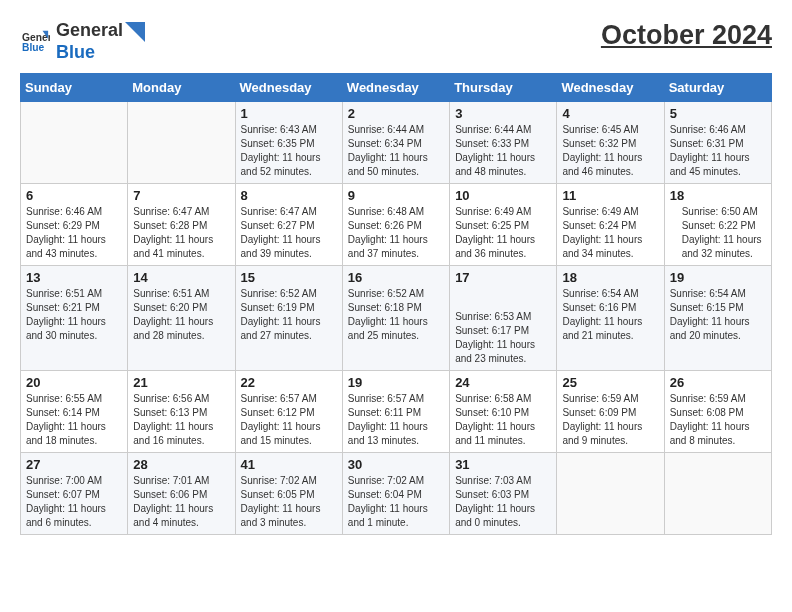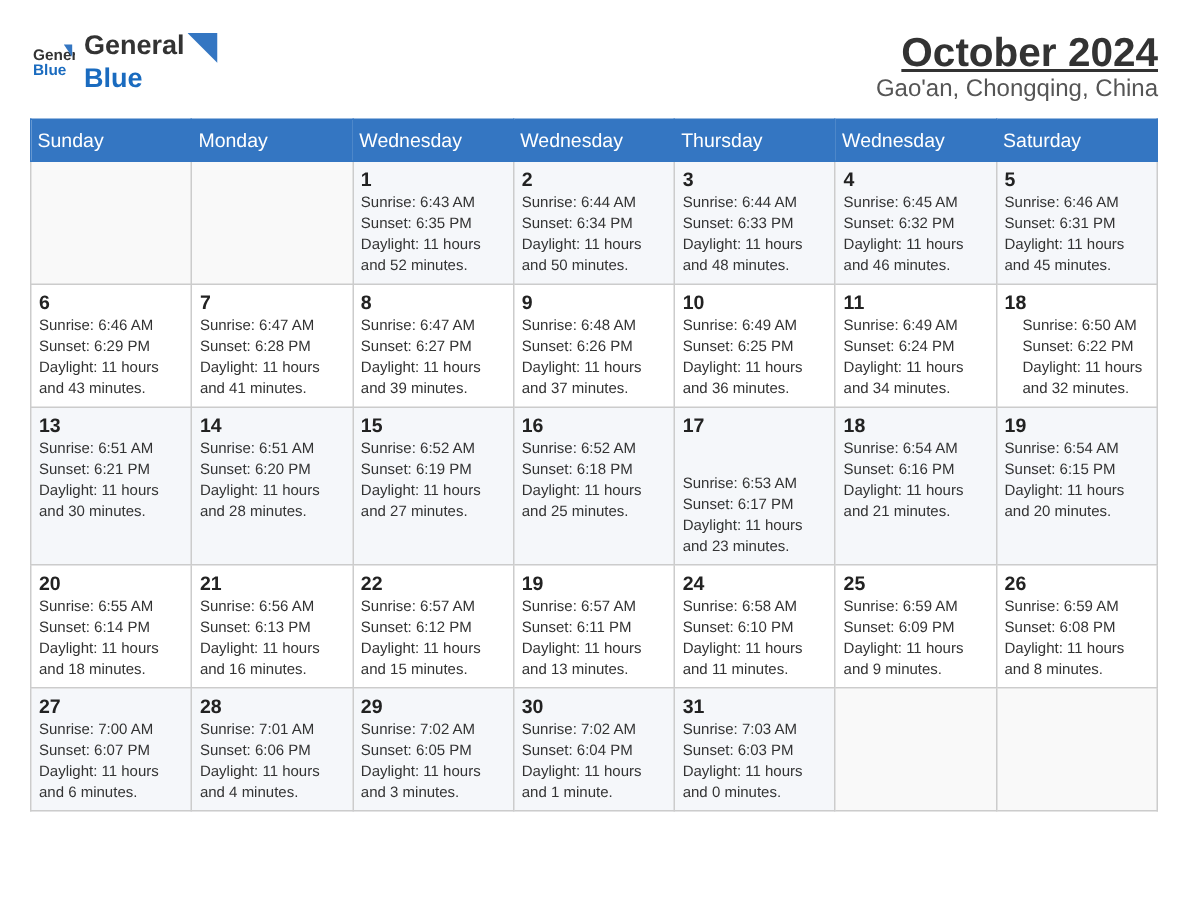--- a/index.html
+++ b/index.html
@@ -43,21 +43,21 @@
       width: 100%;
       border-collapse: collapse;
       font-size: 11px;
     }
     .calendar thead th {
       background: #3476c2;
       color: #fff;
       padding: 6px 4px;
       text-align: left;
       font-size: 13px;
-      font-weight: normal;
+      font-weight: bold;
       border: 1px solid #3476c2;
     }
     .calendar tbody td {
       border: 1px solid #ccc;
       vertical-align: top;
       padding: 4px 5px;
       width: 107px;
       min-height: 70px;
       background: #fff;
     }
@@ -98,21 +98,20 @@
     <div style="line-height:1.2; margin-left:2px;">
       <div style="font-size:18px; font-weight:bold; color:#333;">General</div>
       <div style="font-size:18px; font-weight:bold; color:#1a6bbf;">Blue</div>
     </div>
     <svg width="20" height="30" viewBox="0 0 20 30" style="margin-left:2px;margin-top:-10px;">
       <polygon points="0,0 20,0 20,20" fill="#3476c2"></polygon>
     </svg>
   </div>
   <div class="title-block">
     <div class="month-title">October 2024</div>
-    <div class="subtitle">Gao'an, Chongqing, China</div>
   </div>
 </div>
 
 <table class="calendar">
   <thead>
     <tr>
       <th>Sunday</th>
       <th>Monday</th>
       <th>Wednesday</th>
       <th>Wednesday</th>
@@ -295,21 +294,21 @@
 Sunset: 6:07 PM
 Daylight: 11 hours and 6 minutes.</div>
         </td>
         <td>
           <span class="day-num">28</span>
           <div class="cell-content" style="white-space: pre-line;">Sunrise: 7:01 AM
 Sunset: 6:06 PM
 Daylight: 11 hours and 4 minutes.</div>
         </td>
         <td>
-          <span class="day-num">29</span>
+          <span class="day-num">41</span>
           <div class="cell-content" style="white-space: pre-line;">Sunrise: 7:02 AM
 Sunset: 6:05 PM
 Daylight: 11 hours and 3 minutes.</div>
         </td>
         <td>
           <span class="day-num">30</span>
           <div class="cell-content" style="white-space: pre-line;">Sunrise: 7:02 AM
 Sunset: 6:04 PM
 Daylight: 11 hours and 1 minute.</div>
         </td>

